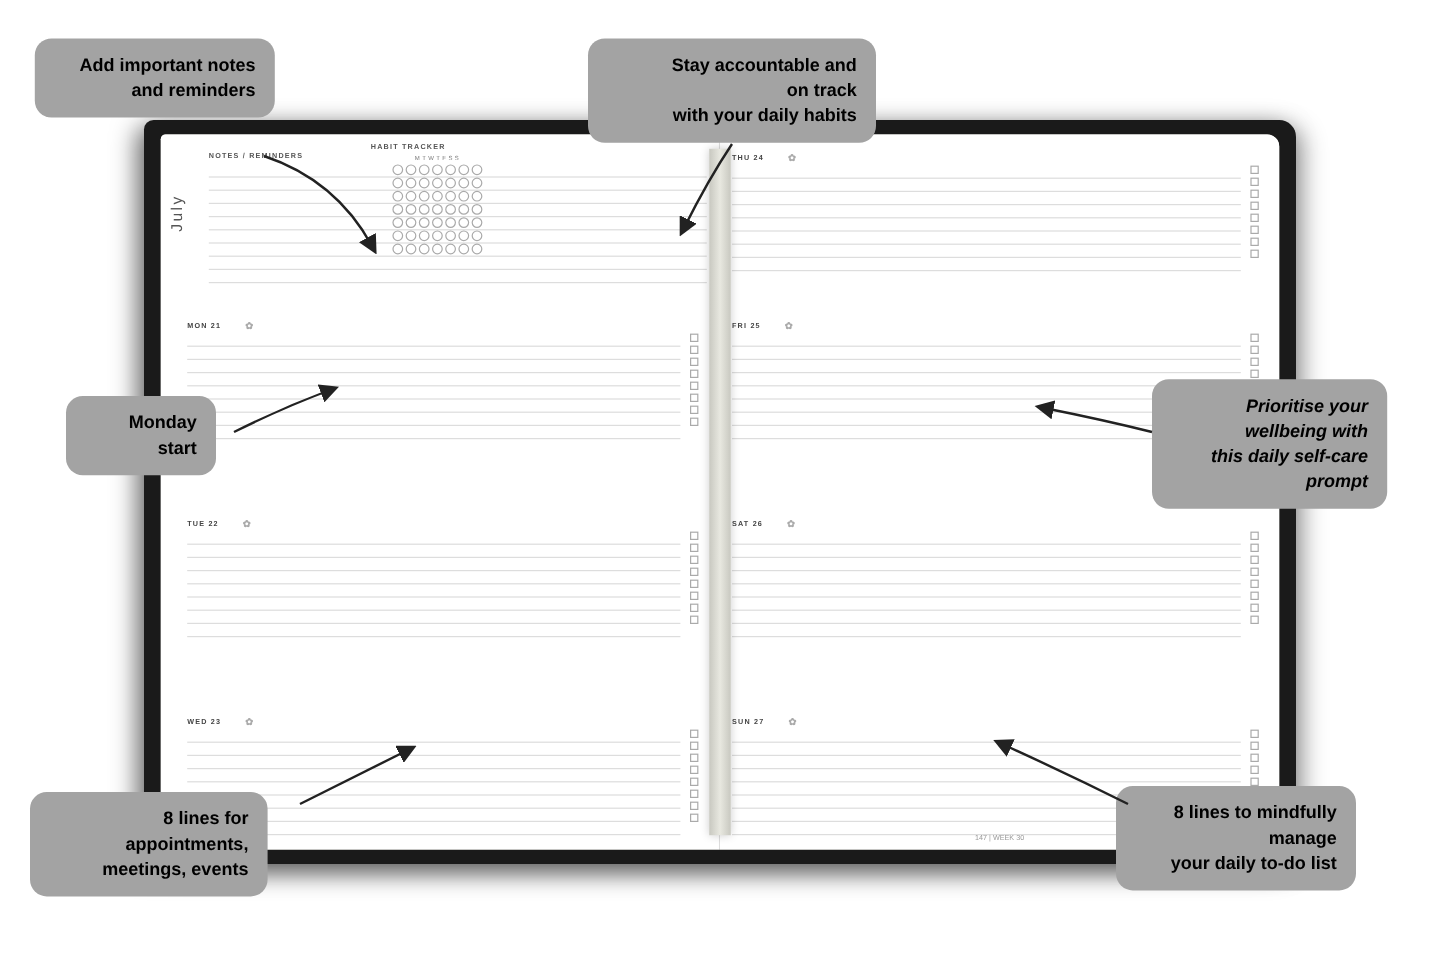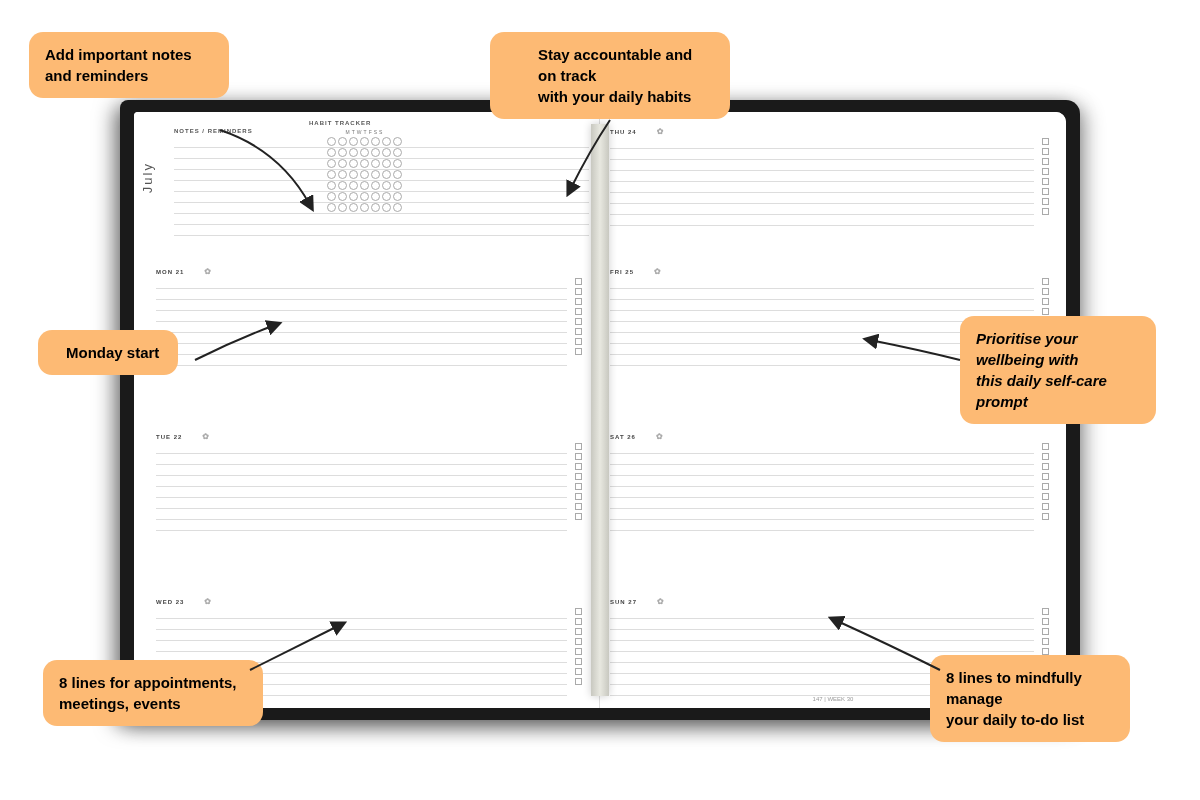--- a/index.html
+++ b/index.html
@@ -8,26 +8,26 @@
       height: 800px;
       background: #ffffff;
       font-family: Arial, sans-serif;
       position: relative;
       overflow: hidden;
     }
 
     
     .tooltip-bubble {
       position: absolute;
-      background: #fdba74;
+      background: #a3a3a3;
       border-radius: 14px;
       padding: 12px 16px;
       font-size: 15px;
       font-weight: 600;
-      text-align: left;
+      text-align: right;
       line-height: 1.4;
       z-index: 10;
     }
 
     
     .book-wrapper {
       position: absolute;
       left: 120px;
       top: 100px;
       width: 960px;
@@ -196,25 +196,25 @@
       overflow: visible;
     }
   </style>
 </head>
 <body>
 
 <div class="tooltip-bubble" style="left:29px; top:32px; width:200px;">Add important notes<br>and reminders</div>
 
 <div class="tooltip-bubble" style="left:490px; top:32px; width:240px;padding-left:48px;">Stay accountable and on track<br>with your daily habits</div>
 
-<div class="tooltip-bubble" style="left:38px; top:330px; width:140px;padding-left:28px;">Monday start</div>
+<div class="tooltip-bubble" style="left:55px; top:330px; width:125px;padding-left:28px;">Monday start</div>
 
 <div class="tooltip-bubble" style="left:960px; top:316px; width:196px;font-style:italic;">Prioritise your wellbeing with<br>this daily self-care prompt</div>
 
-<div class="tooltip-bubble" style="left:43px; top:660px; width:220px;">8 lines for appointments,<br>meetings, events</div>
+<div class="tooltip-bubble" style="left:25px; top:660px; width:198px;">8 lines for appointments,<br>meetings, events</div>
 
 <div class="tooltip-bubble" style="left:930px; top:655px; width:200px;">8 lines to mindfully manage<br>your daily to-do list</div>
 
 <svg class="arrow-svg" style="left:200px;top:120px;" width="130" height="100">
   <path d="M 20,10 Q 80,30 110,85" fill="none" stroke="#222" stroke-width="2" marker-end="url(#ah1)"></path>
   <defs>
       <marker id="ah1" markerWidth="8" markerHeight="8" refX="4" refY="4" orient="auto">
         <path d="M0,0 L8,4 L0,8 Z" fill="#222"></path>
       </marker>
     </defs>

